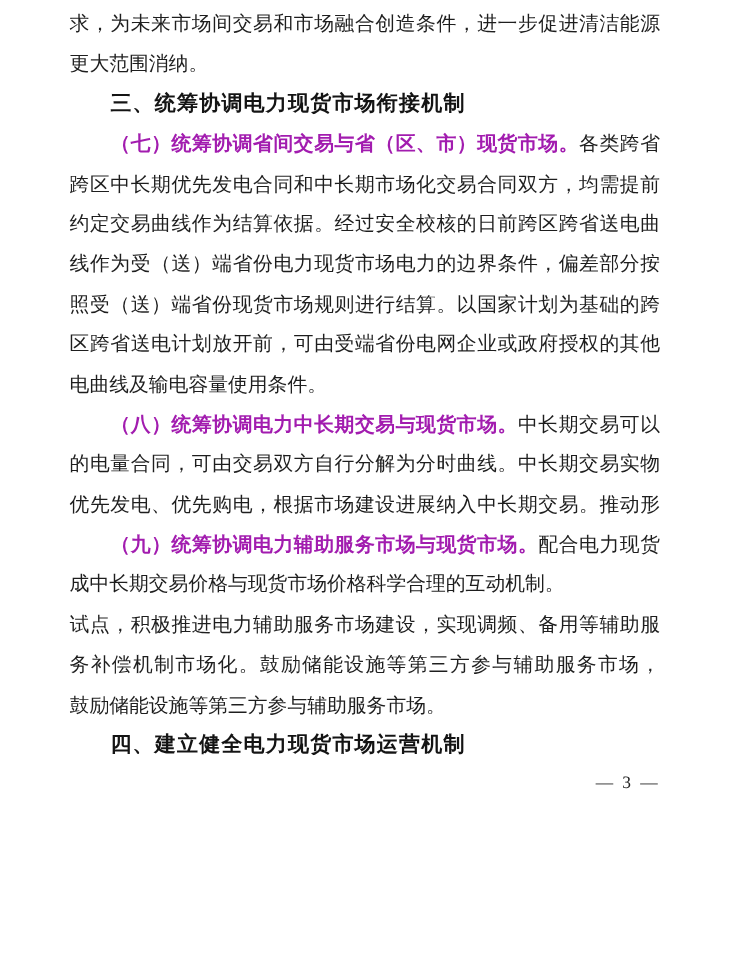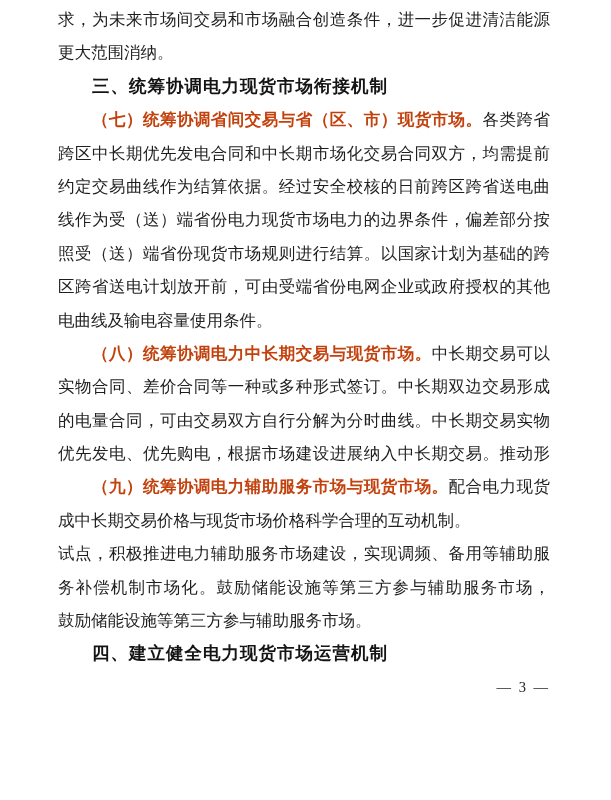--- a/index.html
+++ b/index.html
@@ -33,21 +33,21 @@
   }
   .line.no-just {
     text-align: center;
     text-align-last: left;
   }
   .line.indent {
     text-indent: 34px;
   }
   .lead {
     font-weight: 700;
-    color: #c2410c;
+    color: #a21caf;
   }
   .line.heading {
     font-family: "Liberation Sans", "DejaVu Sans", sans-serif;
     font-weight: 700;
     font-size: 17.5px;
     color: #141414;
     text-align: left;
     text-align-last: left;
     text-indent: 34px;
     letter-spacing: 1px;
@@ -73,21 +73,20 @@
 
     <div class="line indent"><span class="lead">（七）统筹协调省间交易与省（区、市）现货市场。</span><span>各类跨省</span></div>
     <div class="line">跨区中长期优先发电合同和中长期市场化交易合同双方，均需提前</div>
     <div class="line">约定交易曲线作为结算依据。经过安全校核的日前跨区跨省送电曲</div>
     <div class="line">线作为受（送）端省份电力现货市场电力的边界条件，偏差部分按</div>
     <div class="line">照受（送）端省份现货市场规则进行结算。以国家计划为基础的跨</div>
     <div class="line">区跨省送电计划放开前，可由受端省份电网企业或政府授权的其他</div>
     <div class="line no-just">电曲线及输电容量使用条件。</div>
 
     <div class="line indent"><span class="lead">（八）统筹协调电力中长期交易与现货市场。</span><span>中长期交易可以</span></div>
-    <div class="line">实物合同、差价合同等一种或多种形式签订。中长期双边交易形成</div>
     <div class="line">的电量合同，可由交易双方自行分解为分时曲线。中长期交易实物</div>
     <div class="line">优先发电、优先购电，根据市场建设进展纳入中长期交易。推动形</div>
     <div class="line indent"><span class="lead">（九）统筹协调电力辅助服务市场与现货市场。</span><span>配合电力现货</span></div>
 
     <div class="line no-just">成中长期交易价格与现货市场价格科学合理的互动机制。</div>
     <div class="line">试点，积极推进电力辅助服务市场建设，实现调频、备用等辅助服</div>
     <div class="line">务补偿机制市场化。鼓励储能设施等第三方参与辅助服务市场，</div>
     <div class="line no-just">鼓励储能设施等第三方参与辅助服务市场。</div>
 
     <div class="line heading">四、建立健全电力现货市场运营机制</div>

